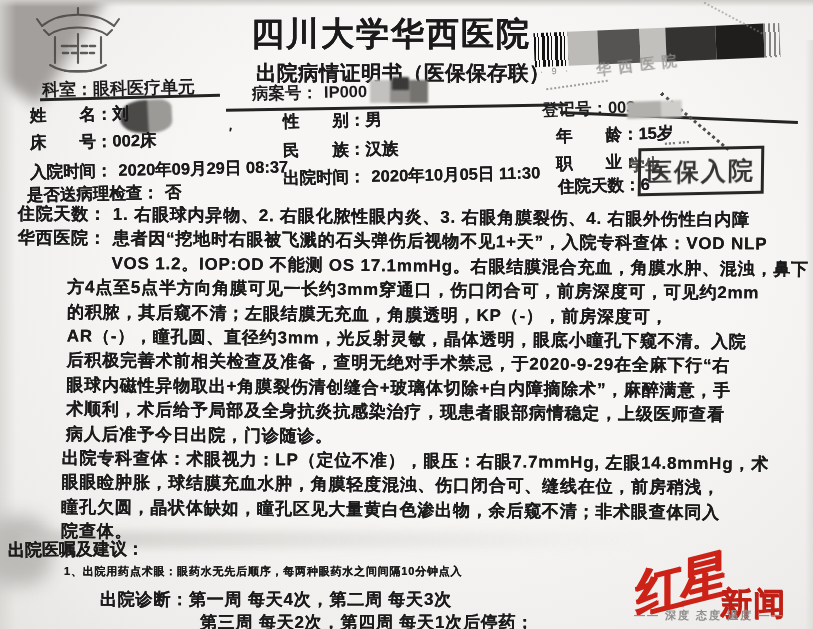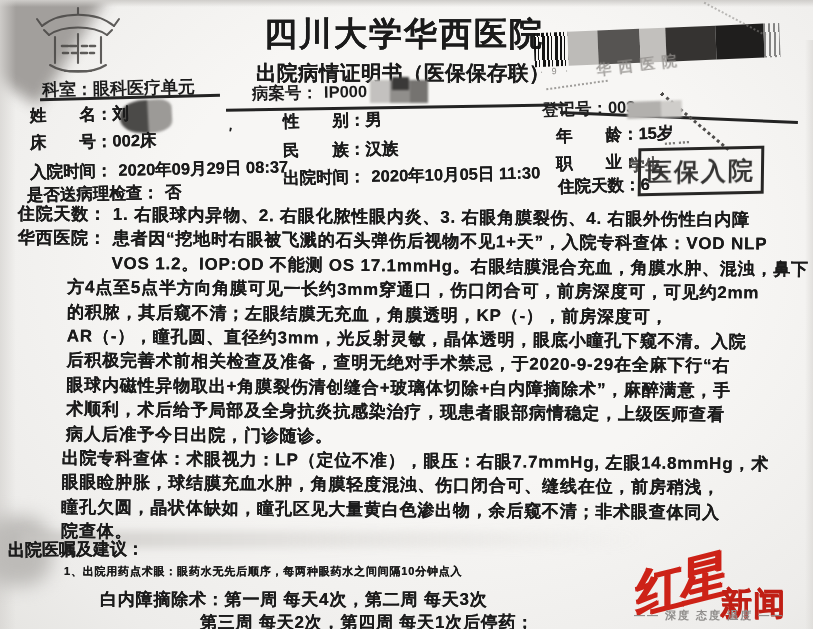--- a/index.html
+++ b/index.html
@@ -13,21 +13,21 @@
   .sh{position:absolute;pointer-events:none;}
   .sh-tl{left:-38px;top:-46px;width:120px;height:130px;background:#a29f9c;transform:rotate(32deg);filter:blur(7px);}
   .sh-top{left:0;top:0;width:813px;height:7px;background:linear-gradient(#cfcdca,rgba(240,239,237,0));}
   .sh-left{left:0;top:0;width:16px;height:629px;background:linear-gradient(90deg,#d8d6d3,rgba(243,242,240,0));opacity:.8;}
   .sh-right{right:0;top:40px;width:8px;height:589px;background:linear-gradient(270deg,#dddbd8,rgba(243,242,240,0));opacity:.8;}
   .sh-bl{left:-18px;top:516px;width:70px;height:70px;background:#bdbbb8;filter:blur(9px);border-radius:40%;}
   .sh-streak{left:20px;top:531px;width:660px;height:17px;
              background:linear-gradient(90deg,#c6c4c1,#dddbd8 40%,rgba(240,239,237,0) 95%);
              filter:blur(4px);opacity:.75;}
   
-  .title{left:238px;top:12px;width:306px;text-align:right;font-size:33px;letter-spacing:2px;
+  .title{left:238px;top:12px;width:306px;text-align:center;font-size:33px;letter-spacing:2px;
          text-shadow:0 0 .6px #111;}
   .subtitle{left:232px;top:59px;width:318px;text-align:right;font-size:20.5px;letter-spacing:.5px;
             text-shadow:0 0 .5px #111;}
   .dept{left:42px;top:77px;font-size:17px;transform:rotate(-1.2deg);}
   .caseno{left:252px;top:82px;font-size:16.5px;transform:rotate(-1deg);}
   .regno{left:542px;top:98px;font-size:16.5px;transform:rotate(-2deg);}
   .rule{position:absolute;background:#232323;}
   .ruleA{left:40px;top:96px;width:180px;height:3px;transform:rotate(-1.4deg);}
   .ruleB{left:226px;top:106px;width:342px;height:3px;transform:rotate(-.9deg);}
   .ruleC{left:560px;top:116px;width:238px;height:3px;transform:rotate(2.4deg);}
@@ -202,21 +202,21 @@
     <div class="bl i2">术顺利，术后给予局部及全身抗炎抗感染治疗，现患者眼部病情稳定，上级医师查看</div>
     <div class="bl i2">病人后准予今日出院，门诊随诊。</div>
     <div class="bl i3">出院专科查体：术眼视力：LP（定位不准），眼压：右眼7.7mmHg, 左眼14.8mmHg，术</div>
     <div class="bl i3">眼眼睑肿胀，球结膜充血水肿，角膜轻度混浊、伤口闭合可、缝线在位，前房稍浅，</div>
     <div class="bl i3">瞳孔欠圆，晶状体缺如，瞳孔区见大量黄白色渗出物，余后窥不清；非术眼查体同入</div>
     <div class="bl i3">院查体。</div>
   </div>
 
   <div class="abs ord-h">出院医嘱及建议：</div>
   <div class="abs ord-1">1、出院用药点术眼：眼药水无先后顺序，每两种眼药水之间间隔10分钟点入</div>
-  <div class="abs ord-2">白内障摘除术：第一周  每天4次，第二周  每天3次</div>
+  <div class="abs ord-2">出院诊断：第一周  每天4次，第二周  每天3次</div>
   <div class="abs ord-3">第三周  每天2次，第四周  每天1次后停药；</div>
 
   <div class="abs wm">
     <span class="wm-script">红星</span>
     <span class="wm-bold">新闻</span>
     <span class="wm-tag">—— 深度 态度 温度 ——</span>
   </div>
 
 </div>
 

